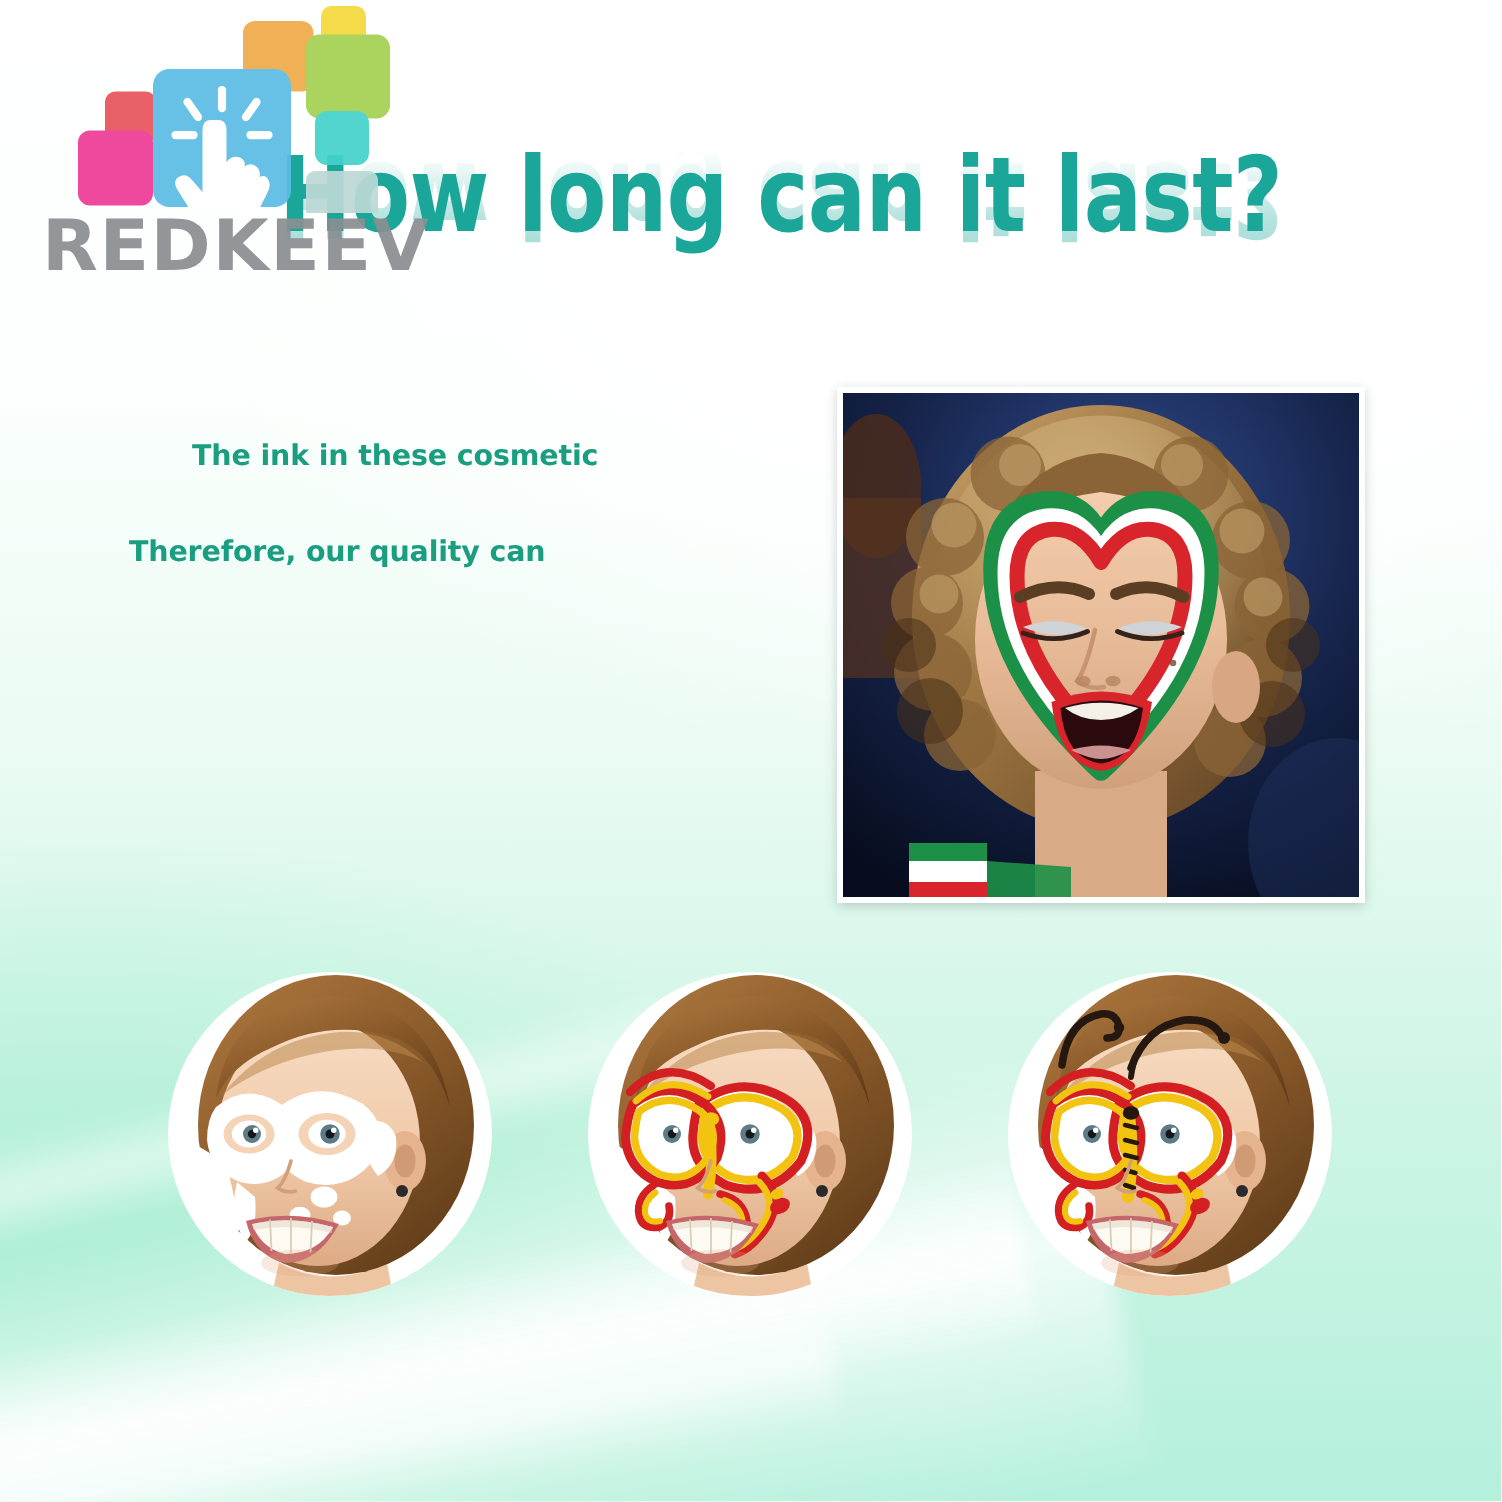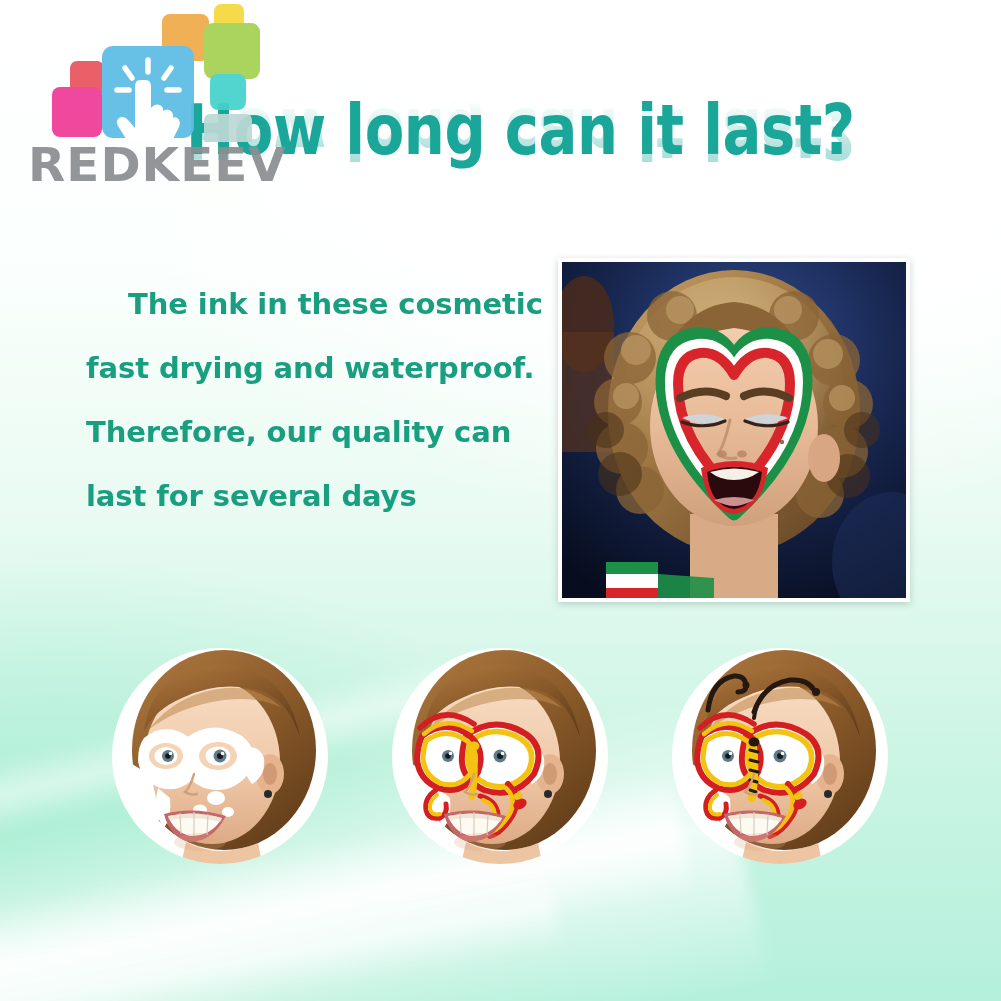--- a/index.html
+++ b/index.html
@@ -120,21 +120,21 @@
 
   
   #copy {
     position: absolute;
     left: 86px; top: 272px;
     width: 452px;
     z-index: 25;
   }
   #copy .line {
     font-family: "DejaVu Sans", sans-serif;
-    font-size: 29px;
+    font-size: 19px;
     font-weight: bold;
     color: #1a9e80;
     line-height: 64px;
     white-space: nowrap;
     letter-spacing: -0.1px;
   }
   #copy .line.indent { text-indent: 42px; }
 
   
   #hero-photo {
@@ -185,23 +185,21 @@
   <div class="swoosh sw2"></div>
   <div class="swoosh sw3"></div>
 
   <div id="title-wrap">
     <div id="title-reflection">How long can it last?</div>
     <div id="title">How long can it last?</div>
   </div>
 
   <div id="copy">
     <div class="line indent">The ink in these cosmetic</div>
-    <div class="line">fast drying and waterproof.</div>
     <div class="line">Therefore, our quality can</div>
-    <div class="line">last for several days</div>
   </div>
 
   <div id="hero-photo">
     <div class="inner">
       <svg viewBox="0 0 344 336" width="100%" height="100%" preserveAspectRatio="xMidYMid slice">
         <defs>
           <radialGradient id="bgStadium" cx="55%" cy="25%" r="85%">
             <stop offset="0%" stop-color="#2f4a8c"></stop>
             <stop offset="55%" stop-color="#16244b"></stop>
             <stop offset="100%" stop-color="#070d1e"></stop>

